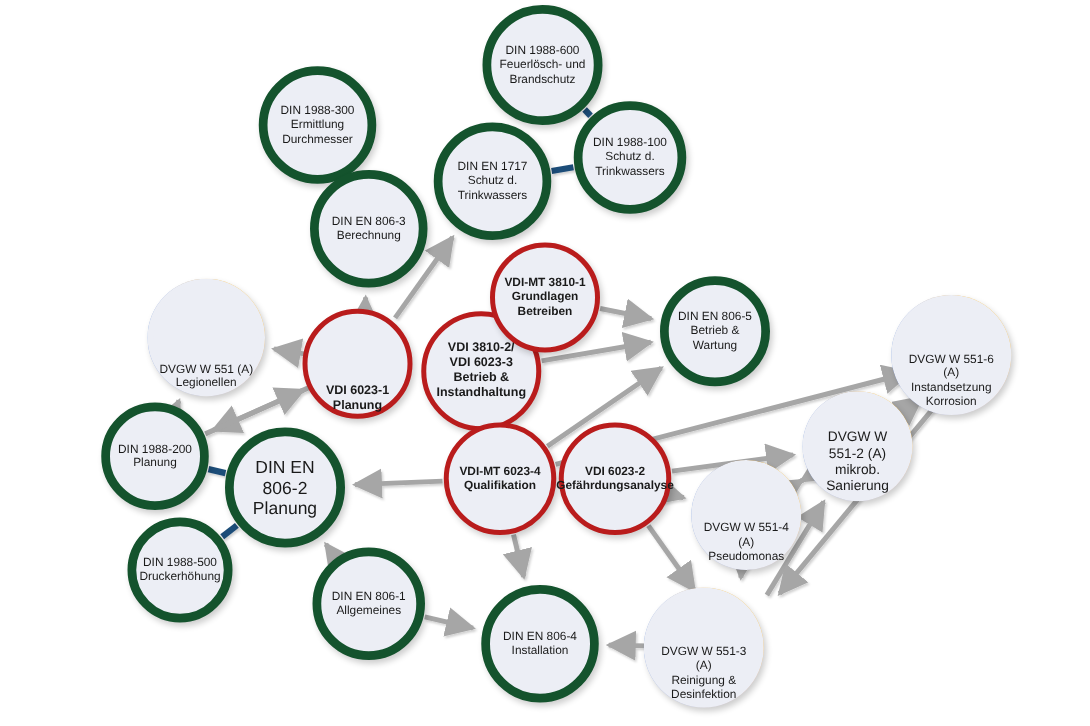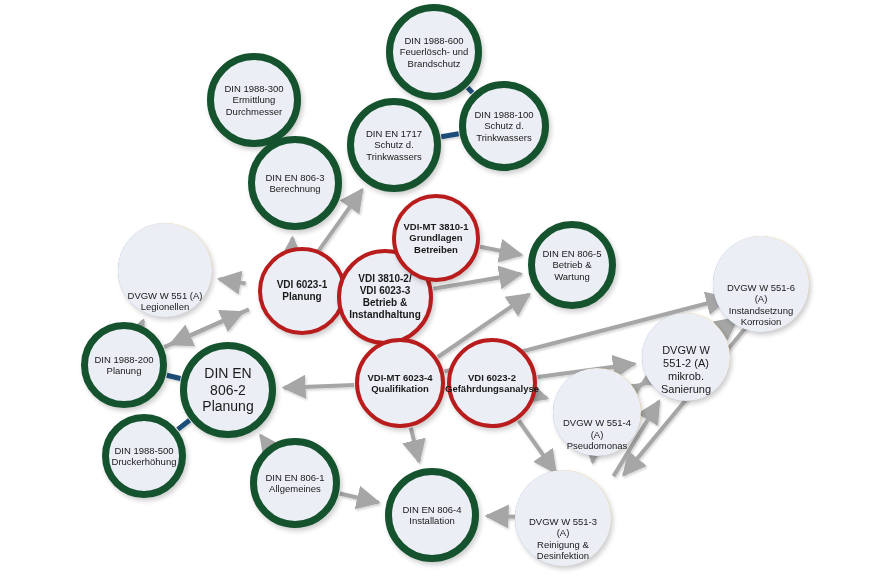--- a/index.html
+++ b/index.html
@@ -104,21 +104,21 @@
         <span class="lbl">DIN EN 1717<br>Schutz d.<br>Trinkwassers</span>
       </div>
       <div class="node ring-navy" style="left: 248px; top: 136px; width: 94px; height: 94px; font-size: 9.5px;">
         <span class="lbl">DIN EN 806-3<br>Berechnung</span>
       </div>
       <div class="node ring-grad" style="left: 118px; top: 223px; width: 94px; height: 94px; font-size: 9.5px;">
         <div class="inner">
           <span class="lbl">DVGW W 551 (A)<br>Legionellen</span>
         </div>
       </div>
-      <div class="node ring-cyan bold" style="left: 258px; top: 247px; width: 88px; height: 88px; font-size: 10px;">
+      <div class="node ring-cyan bold" style="left: 242px; top: 247px; width: 88px; height: 88px; font-size: 10px; align-items: flex-end;">
         <span class="lbl">VDI 6023-1<br>Planung</span>
       </div>
       <div class="node ring-cyan bold" style="left: 337px; top: 249px; width: 96px; height: 96px; font-size: 10px;">
         <span class="lbl">VDI 3810-2/<br>VDI 6023-3<br>Betrieb &amp;<br>Instandhaltung</span>
       </div>
       <div class="node ring-cyan bold" style="left: 392px; top: 194px; width: 88px; height: 88px; font-size: 9.5px;">
         <span class="lbl">VDI-MT 3810-1<br>Grundlagen<br>Betreiben</span>
       </div>
       <div class="node ring-navy" style="left: 528px; top: 221px; width: 88px; height: 88px; font-size: 9.5px;">
         <span class="lbl">DIN EN 806-5<br>Betrieb &amp;<br>Wartung</span>

